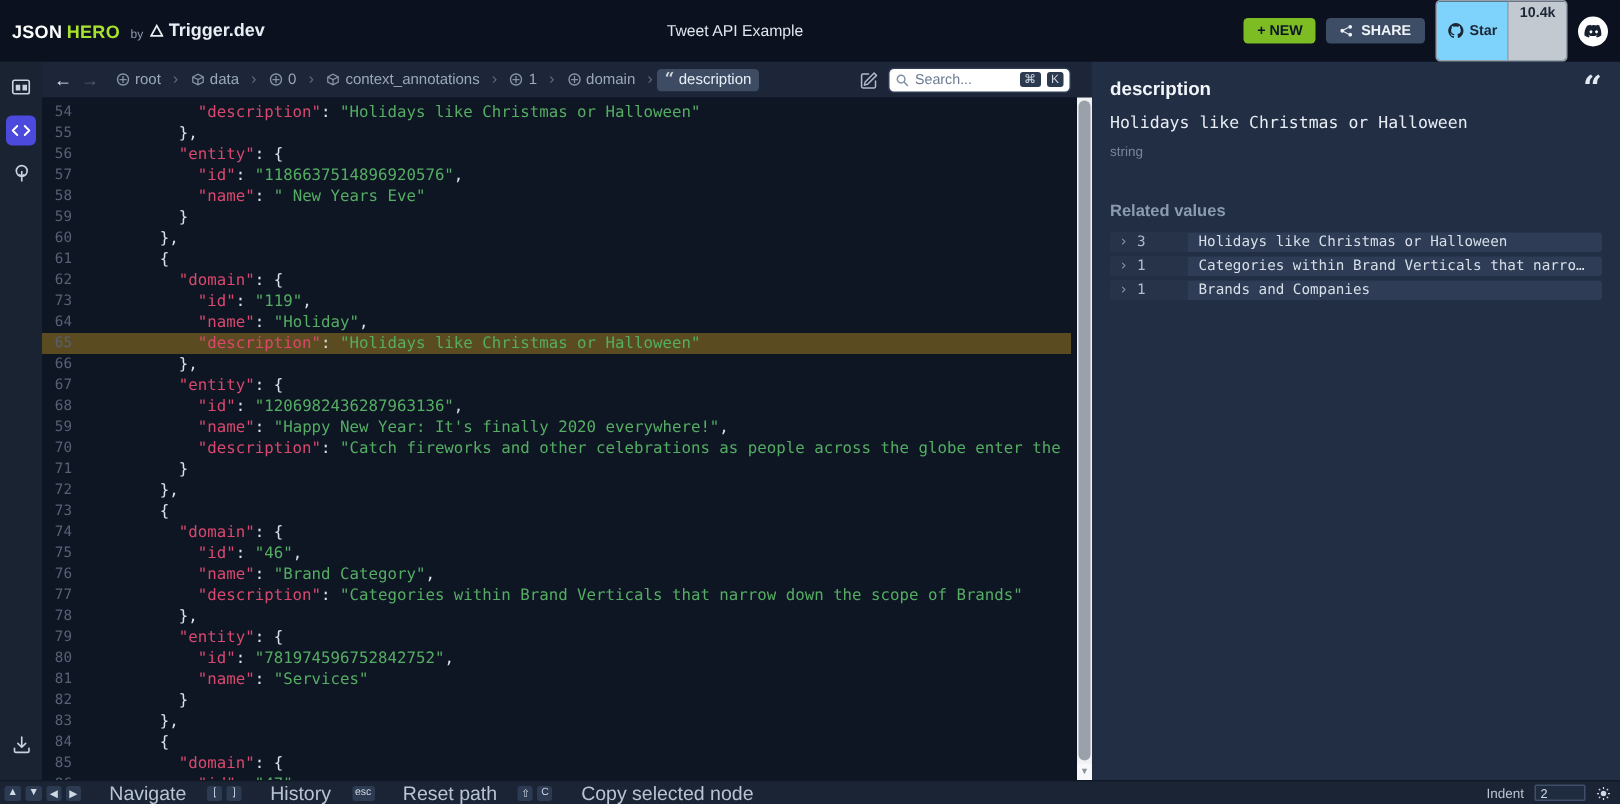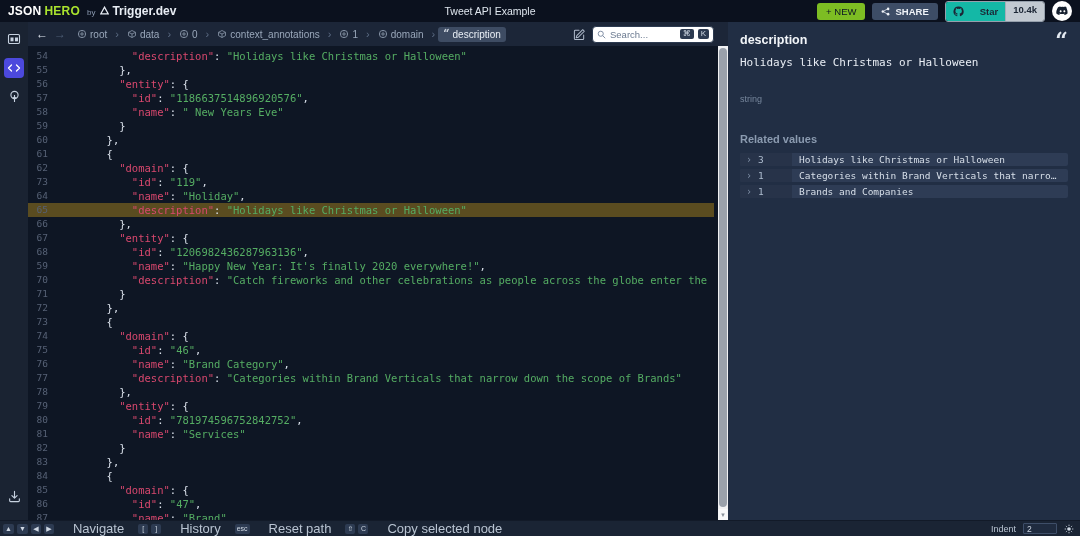--- a/index.html
+++ b/index.html
@@ -11,27 +11,27 @@
   .topbar{flex:0 0 22px;background:#0b111e;display:flex;align-items:center;
     padding:0 8px;position:relative;z-index:5}
   .logo{display:flex;align-items:baseline;gap:3px}
   .logo .w{color:#fff;font-weight:800;font-size:12px;letter-spacing:.2px}
   .logo .g{color:#a9e22e;font-weight:800;font-size:12px;letter-spacing:.2px}
   .logo .by{color:#8c9bb1;font-size:8px;margin:0 2px 0 4px}
   .brand{display:flex;align-items:center;gap:3px;color:#e8edf4;font-weight:700;font-size:12px}
   .doc-title{position:absolute;left:490px;transform:translateX(-50%);
     color:#dfe6ee;font-size:10.5px}
   .top-actions{margin-left:auto;display:flex;align-items:center;gap:7px}
-  .btn-new{background:#7dbd23;color:#0c1524;font-weight:400;font-size:9.5px;
+  .btn-new{background:#7dbd23;color:#0c1524;font-weight:700;font-size:9.5px;
     border:none;border-radius:3px;padding:3px 9px;cursor:pointer}
   .btn-share{background:#3d4d66;color:#f0f4f9;font-weight:700;font-size:9.5px;
     border:none;border-radius:3px;padding:3px 9px;display:flex;align-items:center;gap:5px;cursor:pointer}
   .btn-star{display:flex;border-radius:3px;overflow:hidden;border:1px solid #96a0ac;cursor:pointer}
-  .btn-star .seg1{background:#14b8a6;color:#1c2635;font-weight:700;font-size:9.5px;
-    padding:4px 7px;display:flex;align-items:center;gap:16px}
+  .btn-star .seg1{background:#7dd3fc;color:#1c2635;font-weight:700;font-size:9.5px;
+    padding:14px 7px;display:flex;align-items:center;gap:4px}
   .btn-star .seg2{background:#c2c9d1;color:#1c2635;font-weight:700;font-size:9.5px;
     padding:2px 7px;border-left:1px solid #a6aeb8}
   .discord{width:20px;height:20px;border-radius:50%;background:#fff;display:flex;
     align-items:center;justify-content:center;cursor:pointer;flex:0 0 20px}
 
   
   .main{flex:1;display:flex;min-height:0}
   .sidebar{flex:0 0 28px;background:#1a2332;display:flex;flex-direction:column;
     align-items:center;padding-top:7px;gap:9px}
   .side-btn{width:20px;height:20px;border-radius:4px;display:flex;align-items:center;
@@ -81,21 +81,21 @@
   .vscroll .arrow{position:absolute;left:0;right:0;bottom:0;height:11px;background:#f7f8f9;
     color:#8a919b;font-size:6px;display:flex;align-items:center;justify-content:center}
 
   
   .inspector{flex:1;background:#212e44;padding:11px 12px;min-width:0}
   .insp-head{display:flex;justify-content:space-between;align-items:flex-start}
   .insp-title{color:#f2f5f9;font-weight:700;font-size:12.5px}
   .insp-quote{font-family:"DejaVu Serif",serif;color:#e3e9f1;font-weight:700;
     font-size:22px;line-height:14px}
   .insp-value{margin-top:9px;color:#e8edf4;font-family:"DejaVu Sans Mono",monospace;font-size:11px}
-  .insp-type{margin-top:25px;color:#76869c;font-size:9px}
+  .insp-type{margin-top:8px;color:#76869c;font-size:9px}
   .rel-head{margin-top:29px;color:#8b9bb0;font-weight:700;font-size:11px}
   .rel-list{margin-top:8px;display:flex;flex-direction:column;gap:3px}
   .rel-row{height:13px;display:flex;background:#2e3c55;border-radius:2px;overflow:hidden;
     font-family:"DejaVu Sans Mono",monospace;font-size:9.5px;cursor:pointer;align-items:center}
   .rel-left{flex:0 0 52px;background:#273349;height:100%;display:flex;align-items:center;
     padding-left:6px;gap:6px}
   .rel-chev{color:#7f8fa6;font-size:10px;line-height:1}
   .rel-count{color:#aebdcf}
   .rel-text{color:#d7dfe9;padding:0 7px;white-space:nowrap;overflow:hidden;
     text-overflow:ellipsis;flex:1}

